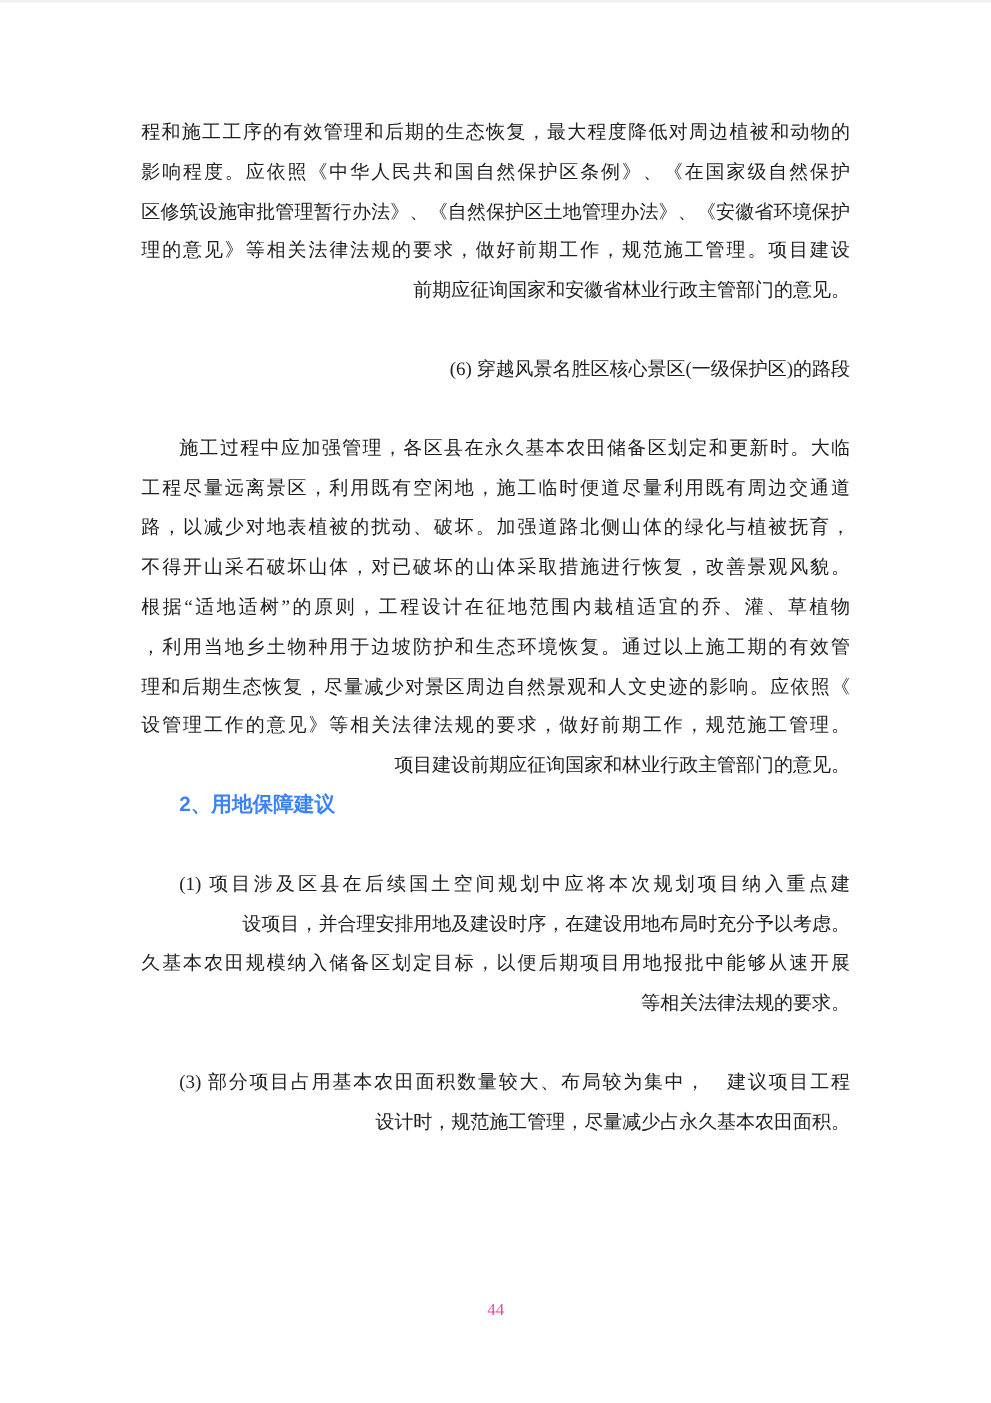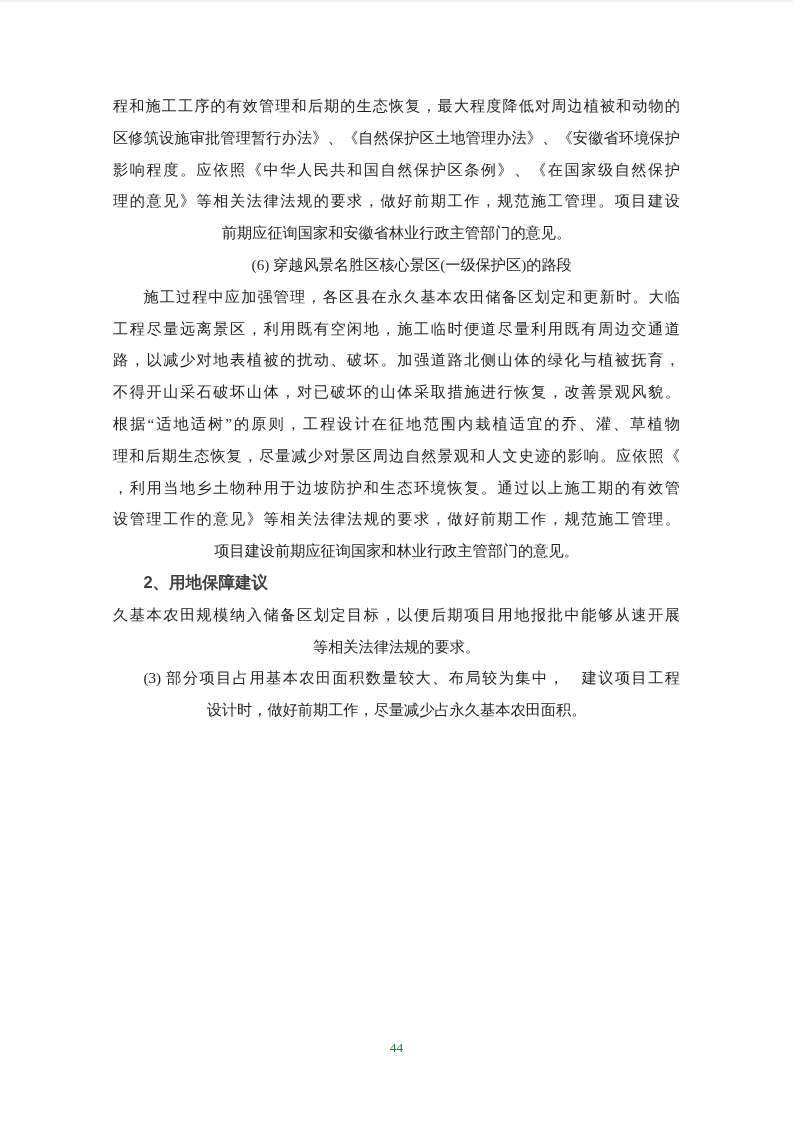--- a/index.html
+++ b/index.html
@@ -18,88 +18,92 @@
     position: absolute;
     left: 113px;
     top: 88px;
     width: 567px;
   }
   .line {
     font-size: 15.2px;
     line-height: 31.8px;
     height: 31.8px;
     overflow: hidden;
-    text-align: center;
+    text-align: right;
     word-break: keep-all;
   }
   
   .line.fill {
     text-align: justify;
     text-align-last: justify;
   }
   .line.fill::after {
     content: "";
     display: inline-block;
     width: 100%;
     height: 0;
   }
-  .line.indent { text-indent: 30.4px; }
+  .line.indent { text-indent: 30.4px; margin-top: 31px; }
   .heading-line {
     font-family: "Liberation Sans", "DejaVu Sans", sans-serif;
     font-weight: bold;
     font-size: 16.5px;
     line-height: 31.8px;
     height: 31.8px;
     text-indent: 30.4px;
-    color: #404040;
+    color: #3b82f6;
   }
   .page-number {
     position: absolute;
     top: 1036px;
     left: 0;
     width: 100%;
     text-align: center;
     font-size: 13.5px;
     line-height: 20px;
-    color: #15803d;
+    color: #ec4899;
     font-family: "Liberation Serif", "DejaVu Serif", serif;
   }
 </style>
 </head>
 <body>
 
 <div class="page">
   <div class="content">
       <div>
         <div class="line fill">程和施工工序的有效管理和后期的生态恢复，最大程度降低对周边植被和动物的</div>
+        <div class="line fill">影响程度。应依照《中华人民共和国自然保护区条例》、《在国家级自然保护</div>
         <div class="line fill">区修筑设施审批管理暂行办法》、《自然保护区土地管理办法》、《安徽省环境保护</div>
-        <div class="line fill">影响程度。应依照《中华人民共和国自然保护区条例》、《在国家级自然保护</div>
         <div class="line fill">理的意见》等相关法律法规的要求，做好前期工作，规范施工管理。项目建设</div>
         <div class="line">前期应征询国家和安徽省林业行政主管部门的意见。</div>
       </div>
       <div>
         <div class="line indent">(6)  穿越风景名胜区核心景区(一级保护区)的路段</div>
       </div>
       <div>
         <div class="line fill indent">施工过程中应加强管理，各区县在永久基本农田储备区划定和更新时。大临</div>
         <div class="line fill">工程尽量远离景区，利用既有空闲地，施工临时便道尽量利用既有周边交通道</div>
         <div class="line fill">路，以减少对地表植被的扰动、破坏。加强道路北侧山体的绿化与植被抚育，</div>
         <div class="line fill">不得开山采石破坏山体，对已破坏的山体采取措施进行恢复，改善景观风貌。</div>
         <div class="line fill">根据“适地适树”的原则，工程设计在征地范围内栽植适宜的乔、灌、草植物</div>
+        <div class="line fill">，利用当地乡土物种用于边坡防护和生态环境恢复。通过以上施工期的有效管</div>
         <div class="line fill">理和后期生态恢复，尽量减少对景区周边自然景观和人文史迹的影响。应依照《</div>
-        <div class="line fill">，利用当地乡土物种用于边坡防护和生态环境恢复。通过以上施工期的有效管</div>
         <div class="line fill">设管理工作的意见》等相关法律法规的要求，做好前期工作，规范施工管理。</div>
         <div class="line">项目建设前期应征询国家和林业行政主管部门的意见。</div>
       </div>
       <div>
         <div class="heading-line">2、用地保障建议</div>
       </div>
       <div>
+        <div class="line fill indent">(1)  项目涉及区县在后续国土空间规划中应将本次规划项目纳入重点建</div>
+        <div class="line">设项目，并合理安排用地及建设时序，在建设用地布局时充分予以考虑。</div>
+      </div>
+      <div>
         <div class="line fill">久基本农田规模纳入储备区划定目标，以便后期项目用地报批中能够从速开展</div>
         <div class="line">等相关法律法规的要求。</div>
       </div>
       <div>
         <div class="line fill indent">(3)  部分项目占用基本农田面积数量较大、布局较为集中，　建议项目工程</div>
-        <div class="line">设计时，做好前期工作，尽量减少占永久基本农田面积。</div>
+        <div class="line">设计时，规范施工管理，尽量减少占永久基本农田面积。</div>
       </div>
     </div>
   <div class="page-number">44</div>
 </div>
 
 </body></html>

